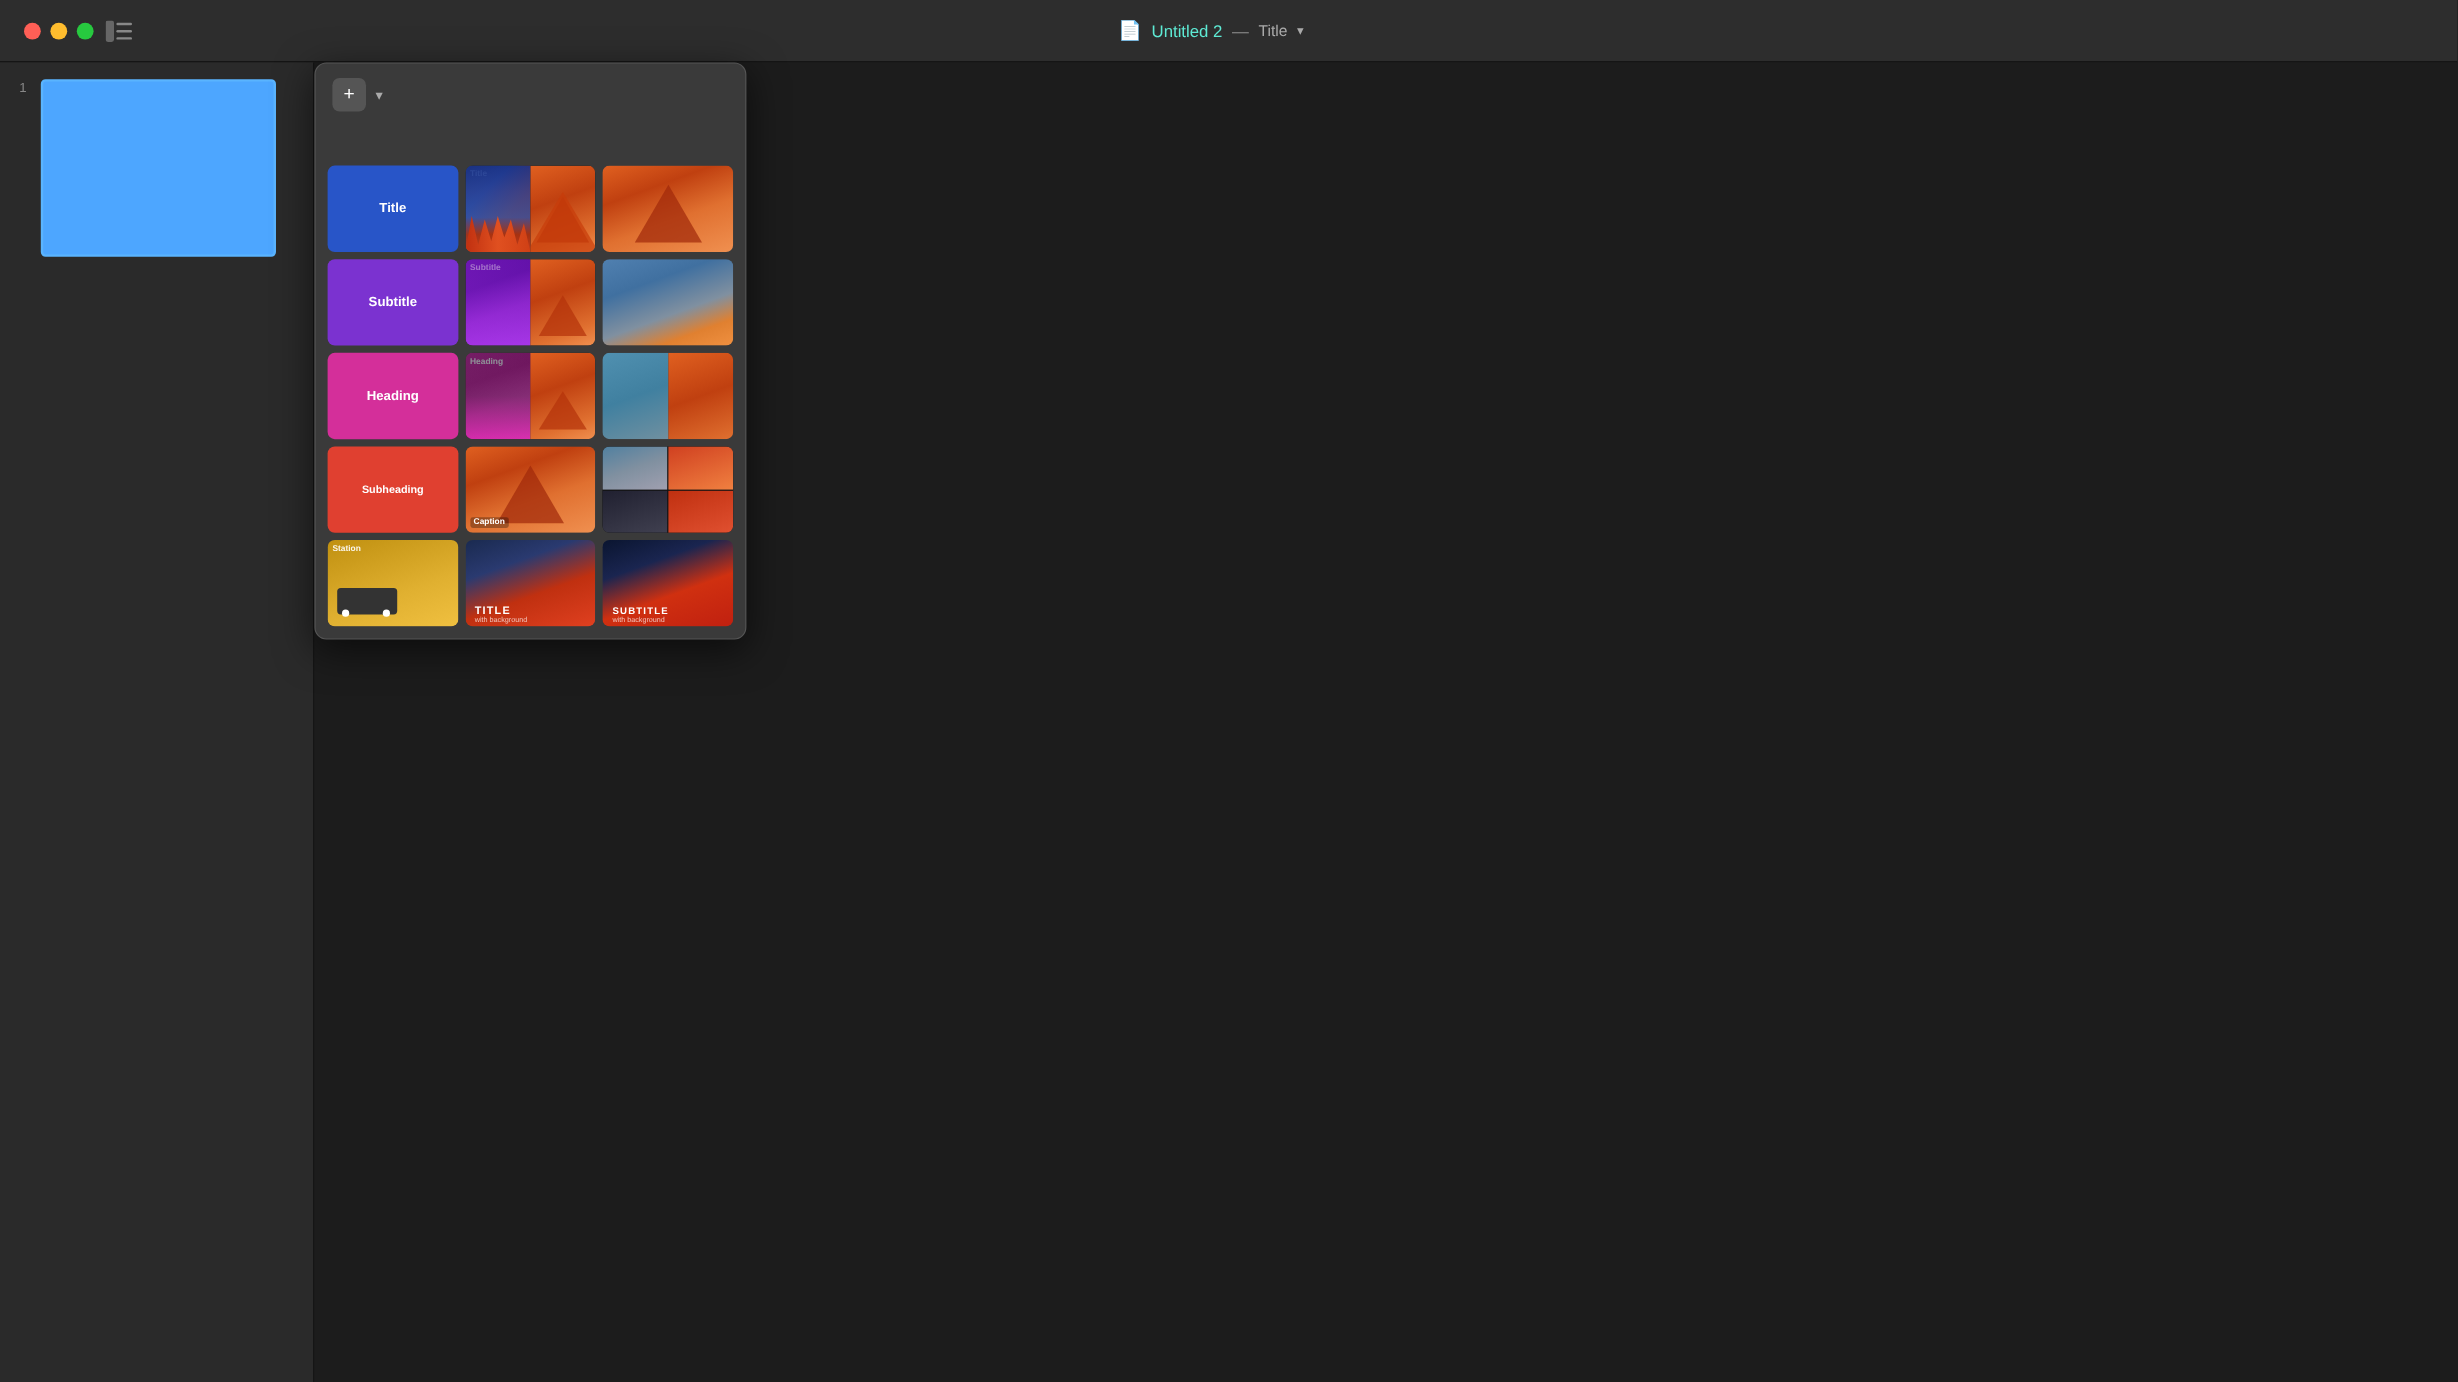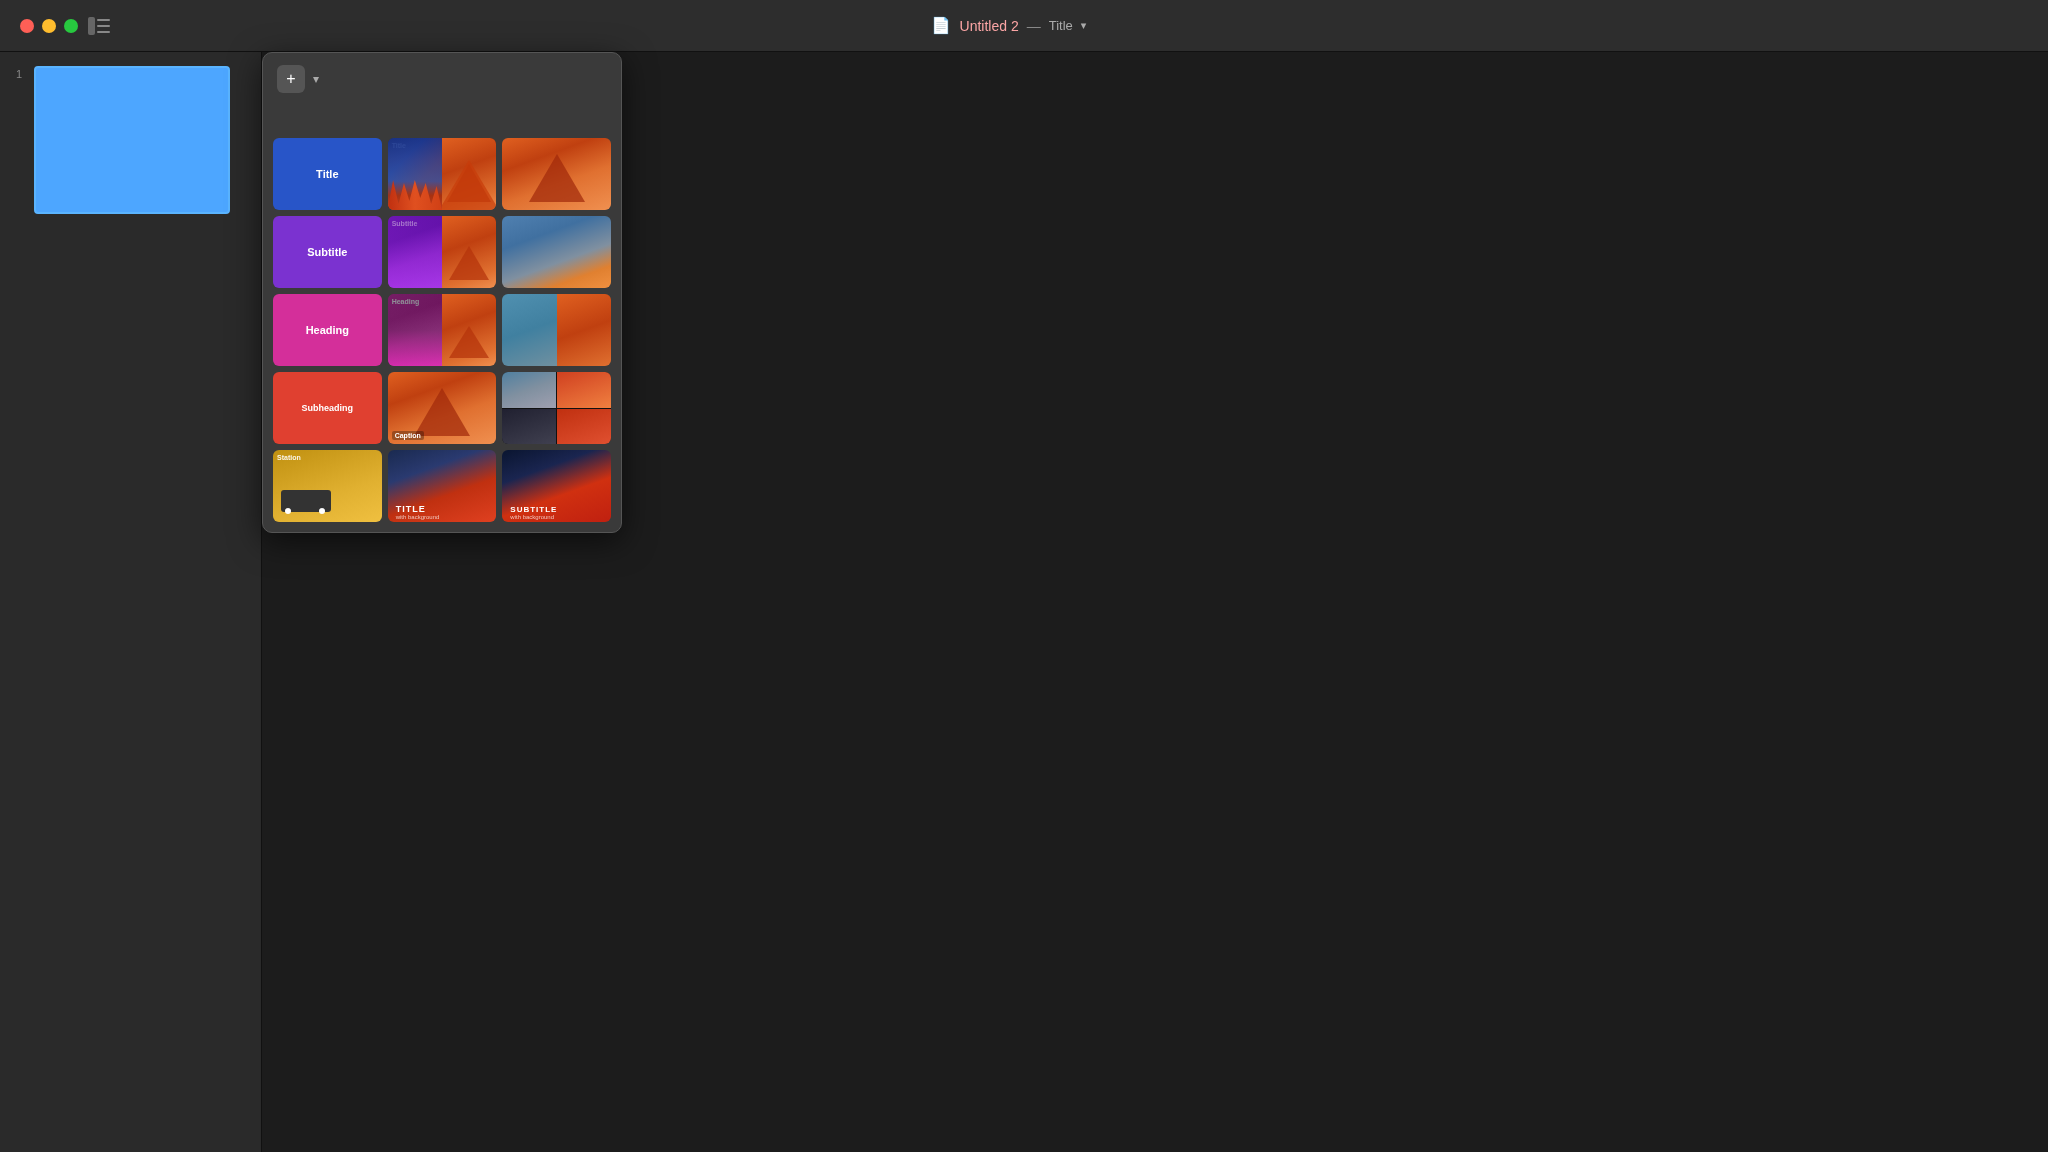--- a/index.html
+++ b/index.html
@@ -48,21 +48,21 @@
       display: flex;
       align-items: center;
       gap: 8px;
       color: #ccc;
       font-size: 14px;
     }
     .doc-icon {
       font-size: 16px;
     }
     .title-text {
-      color: #fca5a5;
+      color: #5eead4;
       font-size: 14px;
       font-weight: 500;
     }
     .separator { color: #888; }
     .edited-text { color: #aaa; font-size: 13px; }
     .chevron-down { color: #aaa; font-size: 11px; }
 
     
     .main-layout {
       display: flex;

